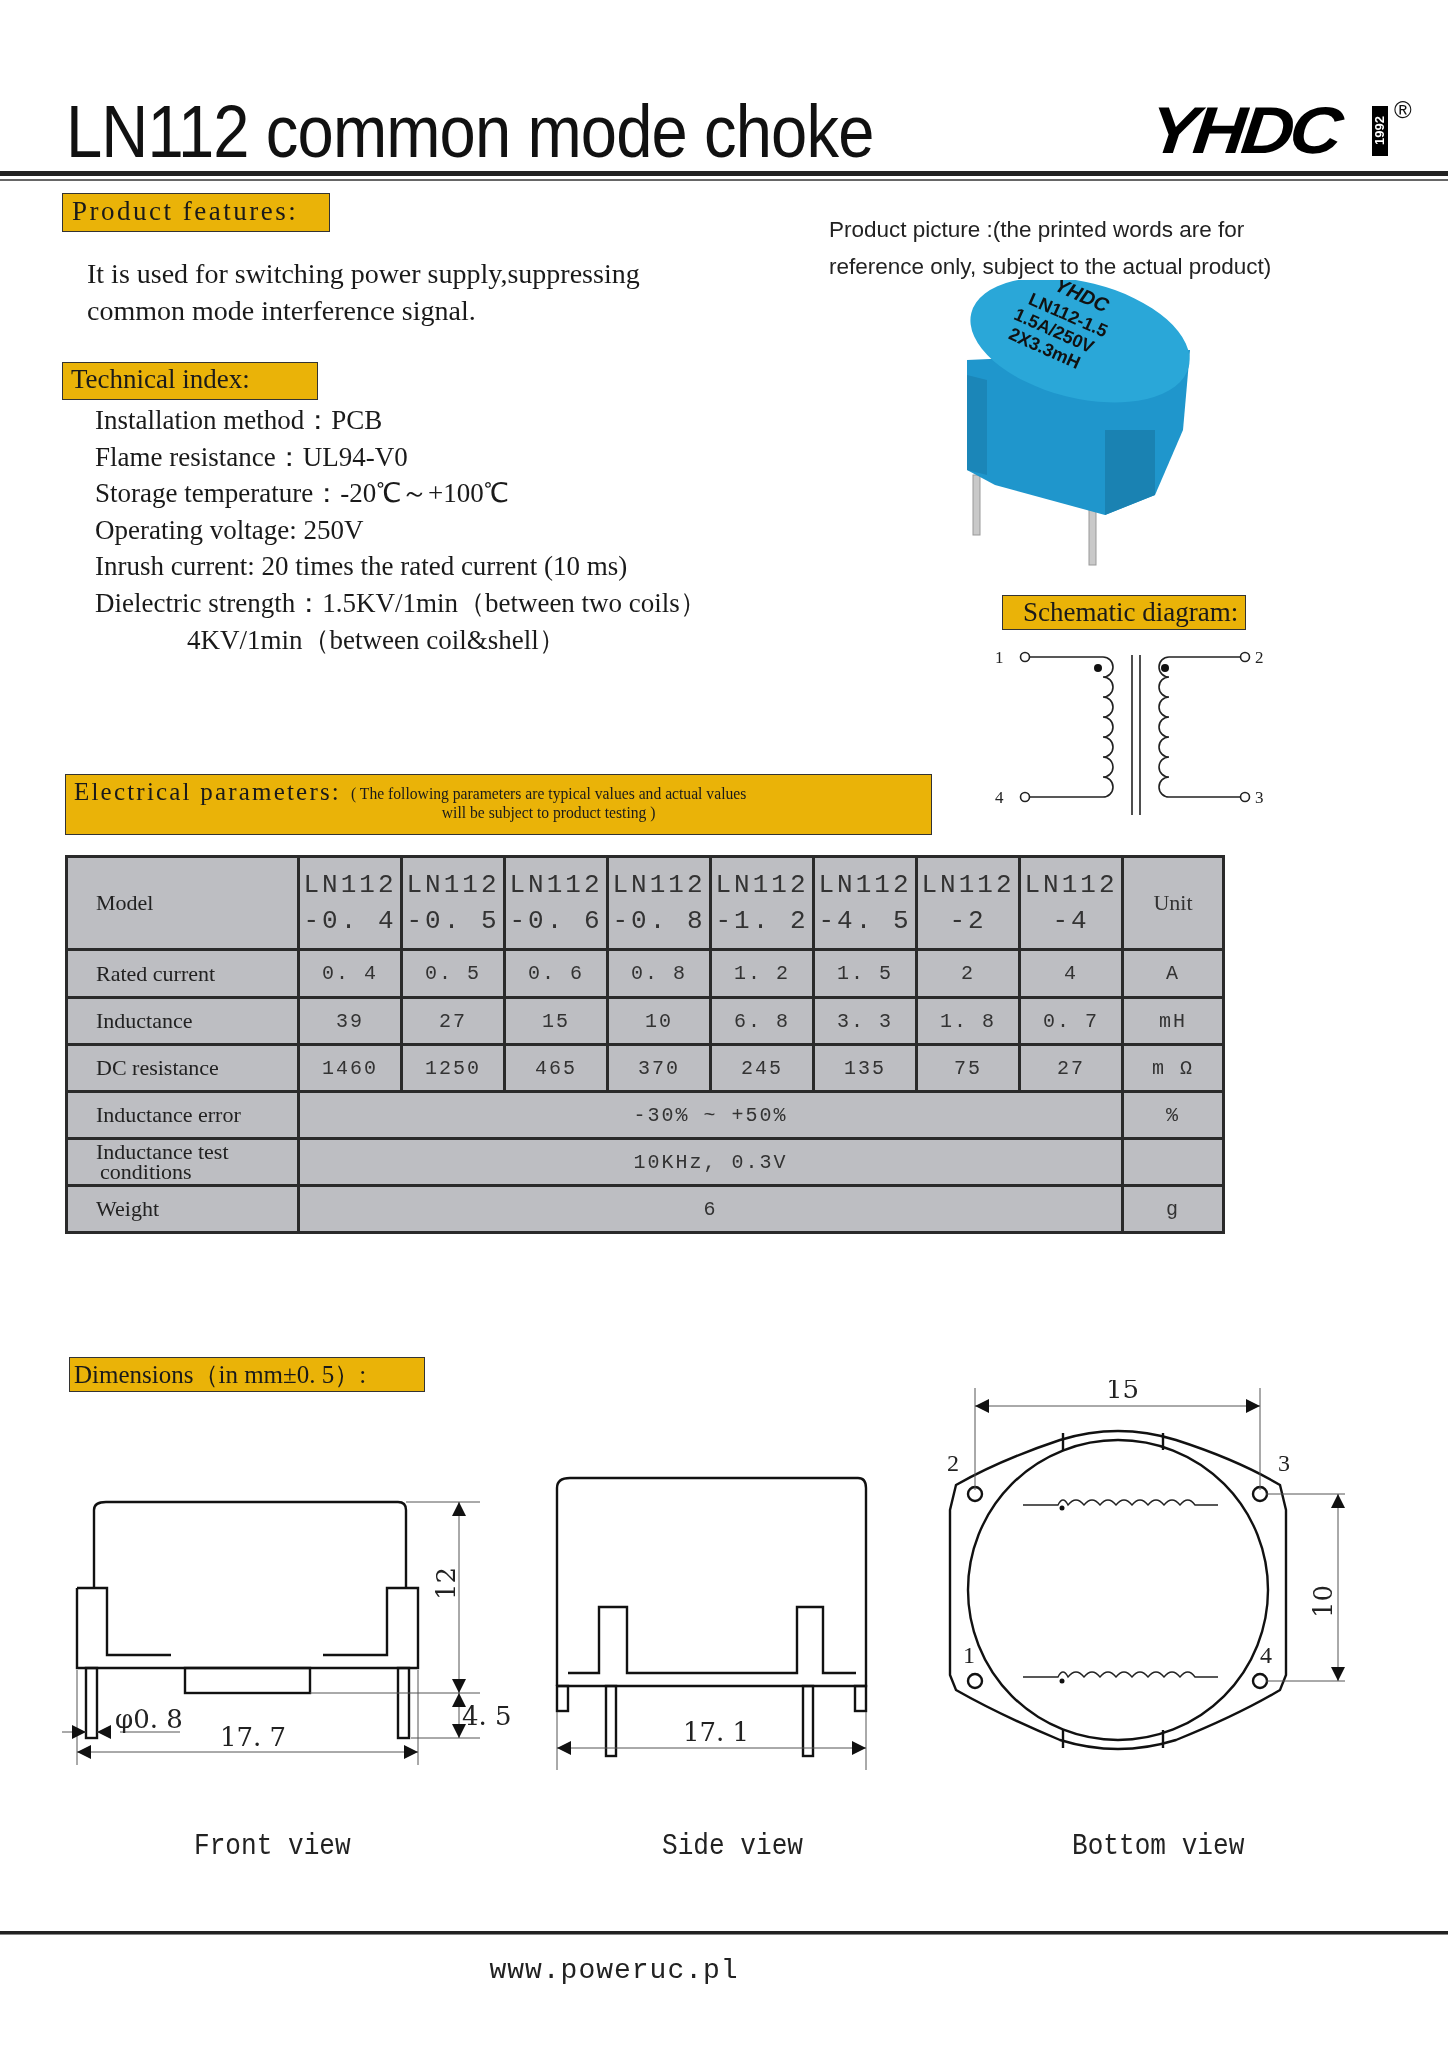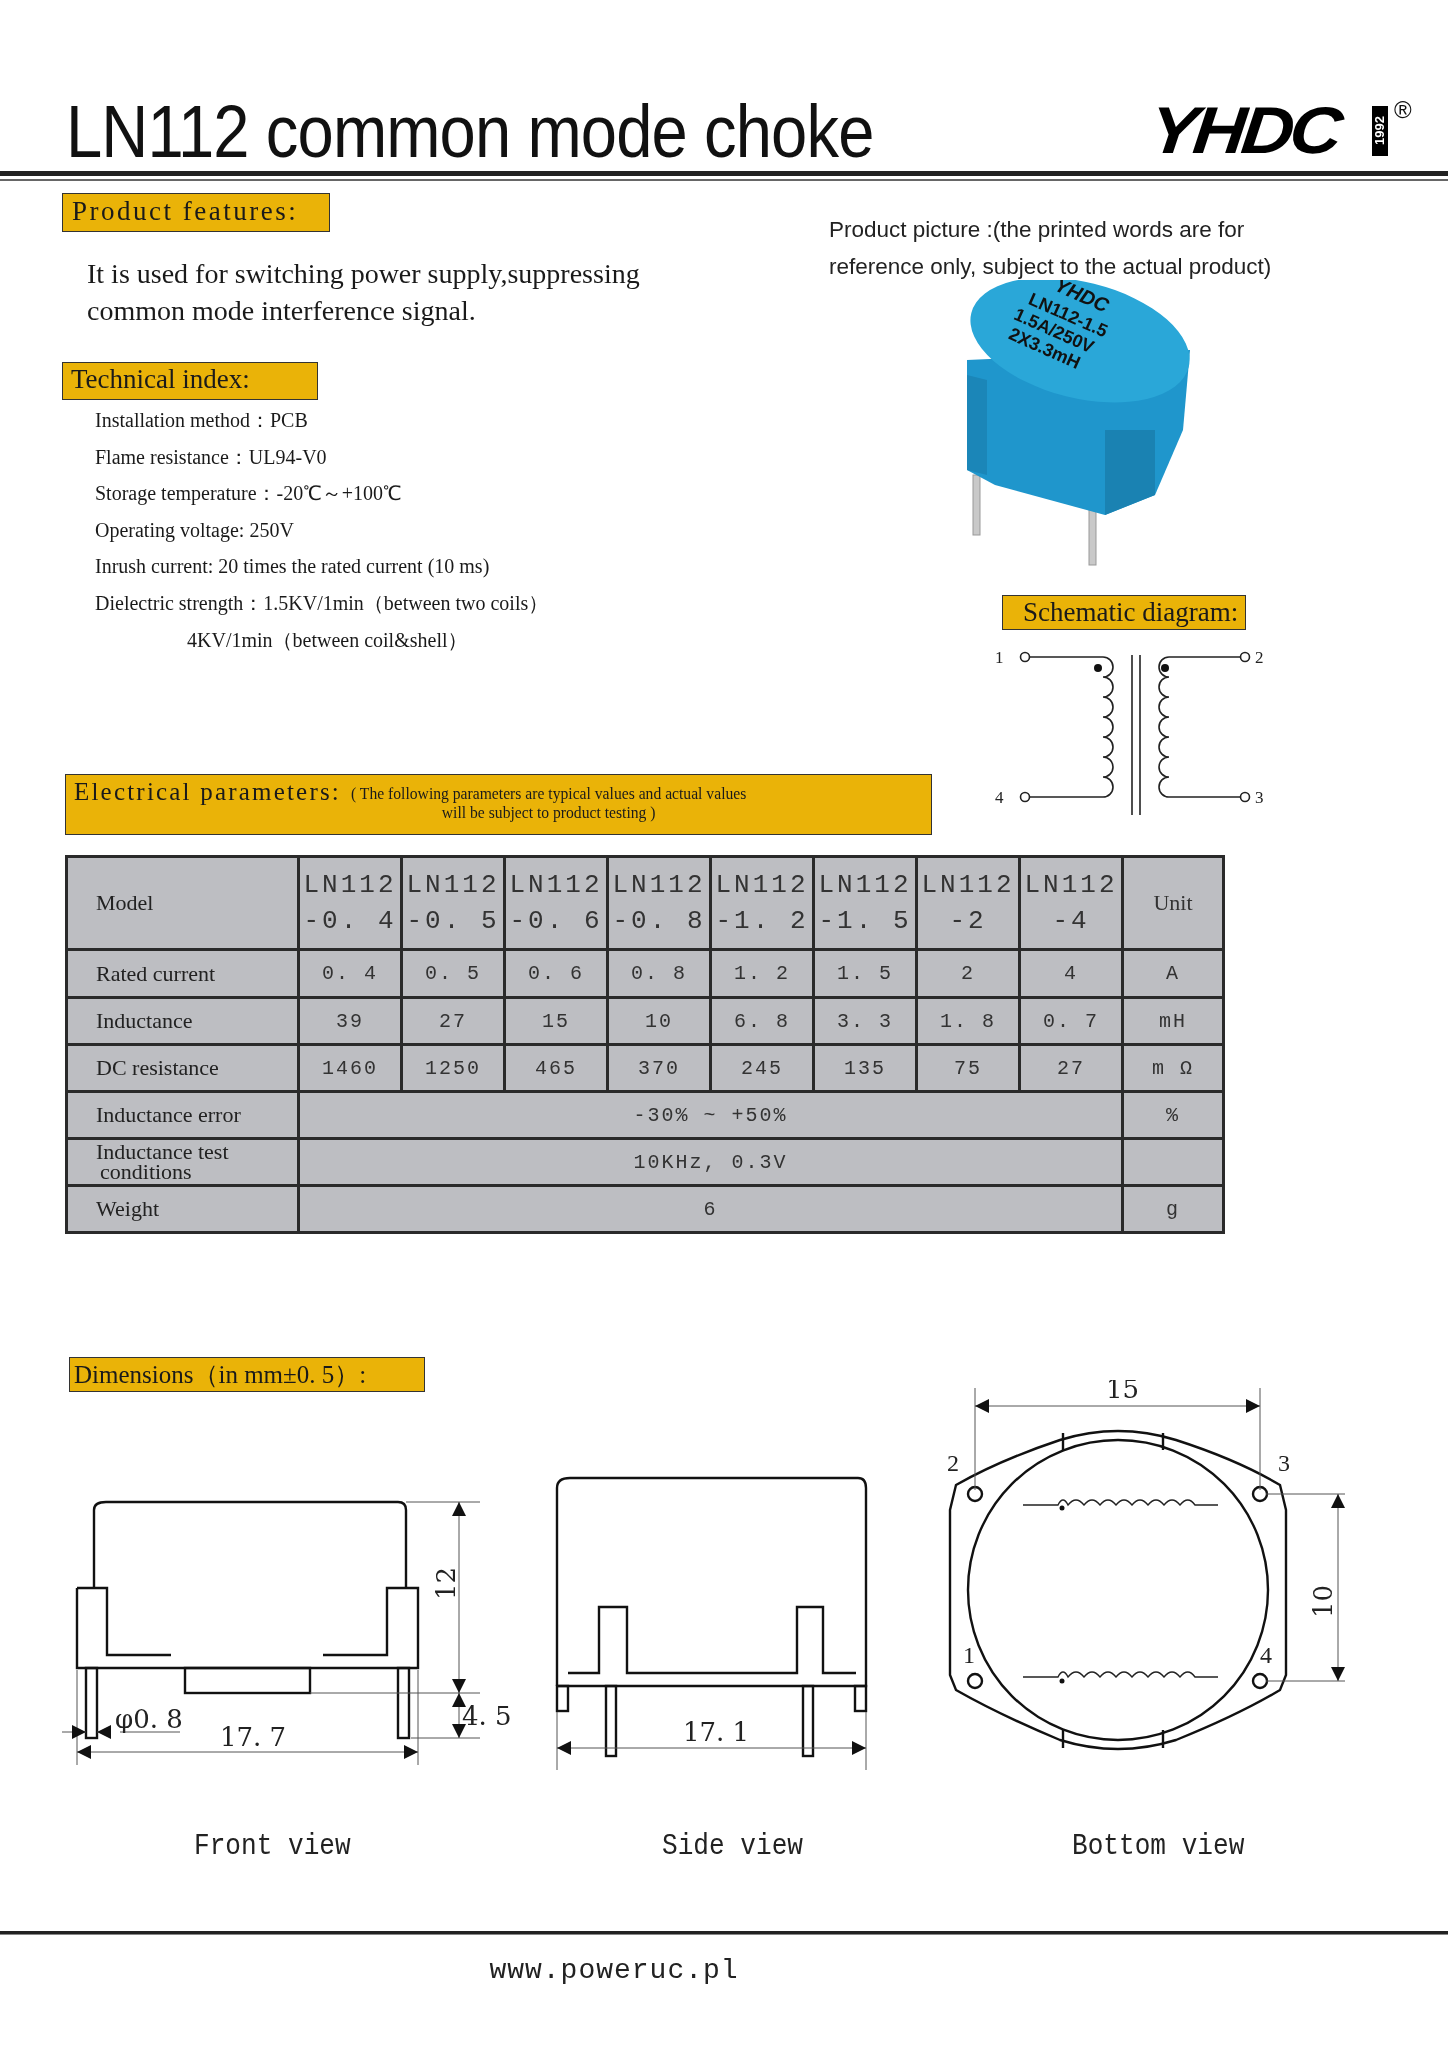--- a/index.html
+++ b/index.html
@@ -13,21 +13,21 @@
   .logo-year { left: 222px; top: 8px; width: 16px; height: 50px; background: #000; color: #fff; font-family: "Liberation Sans", sans-serif; font-size: 13px; font-weight: bold; writing-mode: vertical-rl; transform: rotate(180deg); text-align: center; line-height: 16px; }
   .logo-reg { left: 244px; top: -2px; font-family: "Liberation Sans", sans-serif; font-size: 24px; color: #111; }
   .rule-thick { left: 0; top: 171px; width: 1448px; height: 5px; background: #222; }
   .rule-thin { left: 0; top: 179px; width: 1448px; height: 2px; background: #666; }
 
   
   .boxed { border: 1.5px solid #333; background: #eab308; box-sizing: border-box; white-space: nowrap; }
   .sec-features { left: 62px; top: 193px; width: 268px; height: 39px; font-size: 27px; letter-spacing: 2.5px; padding: 2px 0 0 9px; }
   .features-text { left: 87px; top: 255px; font-size: 28px; line-height: 37px; }
   .sec-tech { left: 62px; top: 362px; width: 256px; height: 38px; font-size: 27px; padding: 1px 0 0 8px; }
-  .tech-list { left: 95px; top: 402px; font-size: 20px; line-height: 36.6px; }
+  .tech-list { left: 95px; top: 402px; font-size: 27px; line-height: 36.6px; }
   .tech-list div { white-space: nowrap; }
   .tech-list .indent { padding-left: 92px; }
 
   
   .pic-caption { left: 829px; top: 211px; font-family: "Liberation Sans", sans-serif; font-size: 22.5px; line-height: 37px; color: #222; }
   .product { left: 955px; top: 280px; width: 280px; height: 290px; }
 
   
   .sec-schem { left: 1002px; top: 595px; width: 244px; height: 35px; font-size: 27px; padding: 0 0 0 20px; line-height: 33px; }
   .schem { left: 985px; top: 640px; width: 290px; height: 200px; }
@@ -172,21 +172,21 @@
     <td class="model">
           <div>LN112</div>
           <div>-0. 8</div>
         </td>
     <td class="model">
           <div>LN112</div>
           <div>-1. 2</div>
         </td>
     <td class="model">
           <div>LN112</div>
-          <div>-1. 5</div>
+          <div>-4. 5</div>
         </td>
     <td class="model">
           <div>LN112</div>
           <div>-2</div>
         </td>
     <td class="model">
           <div>LN112</div>
           <div>-4</div>
         </td>
     <td class="unit">Unit</td>

